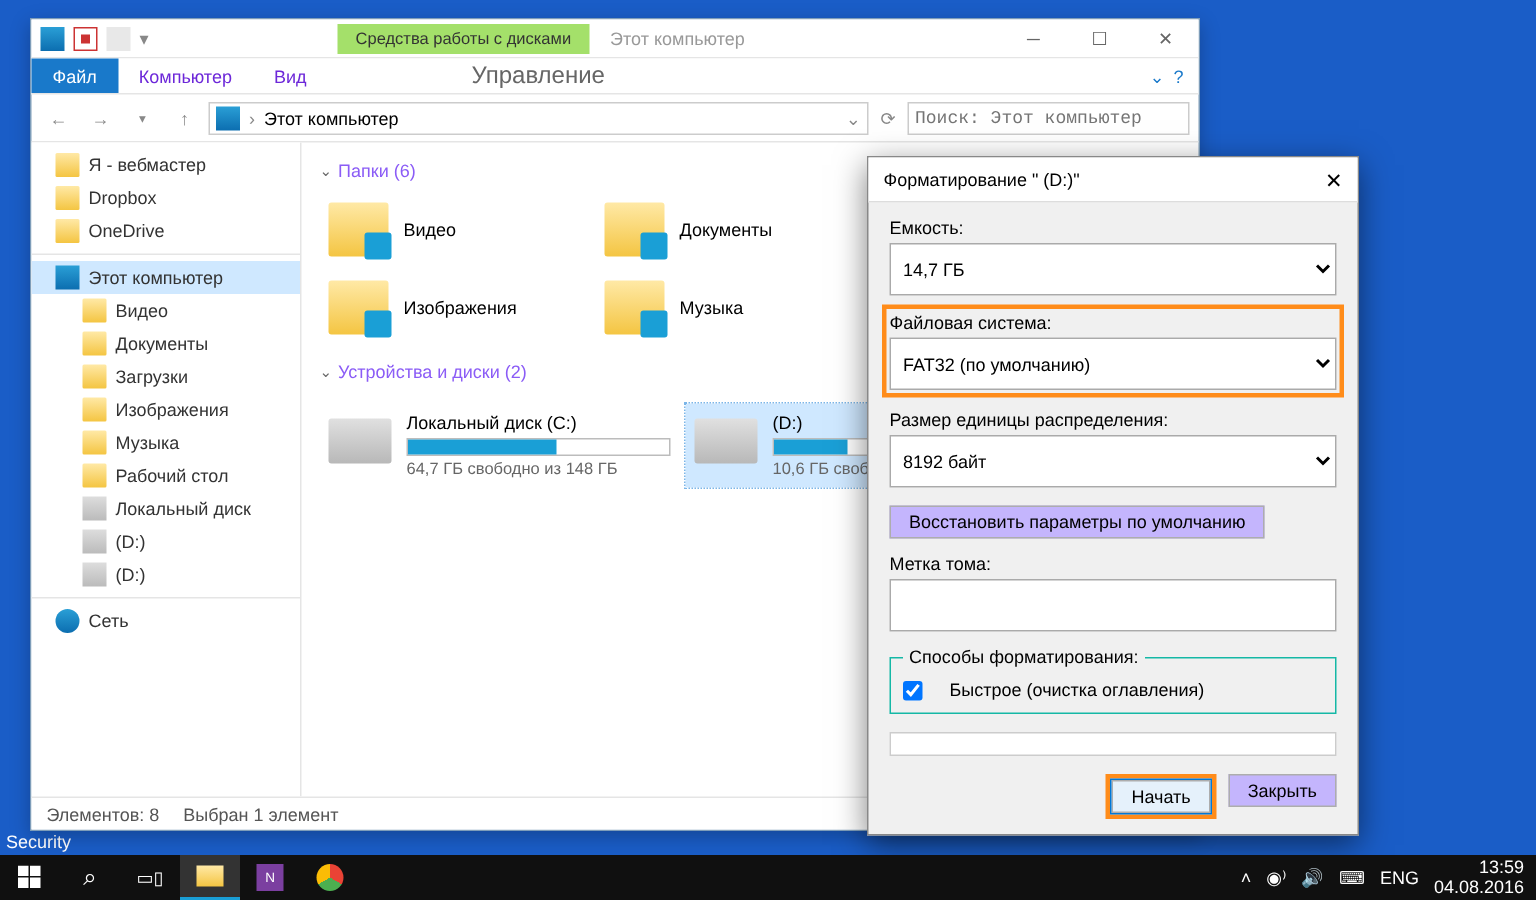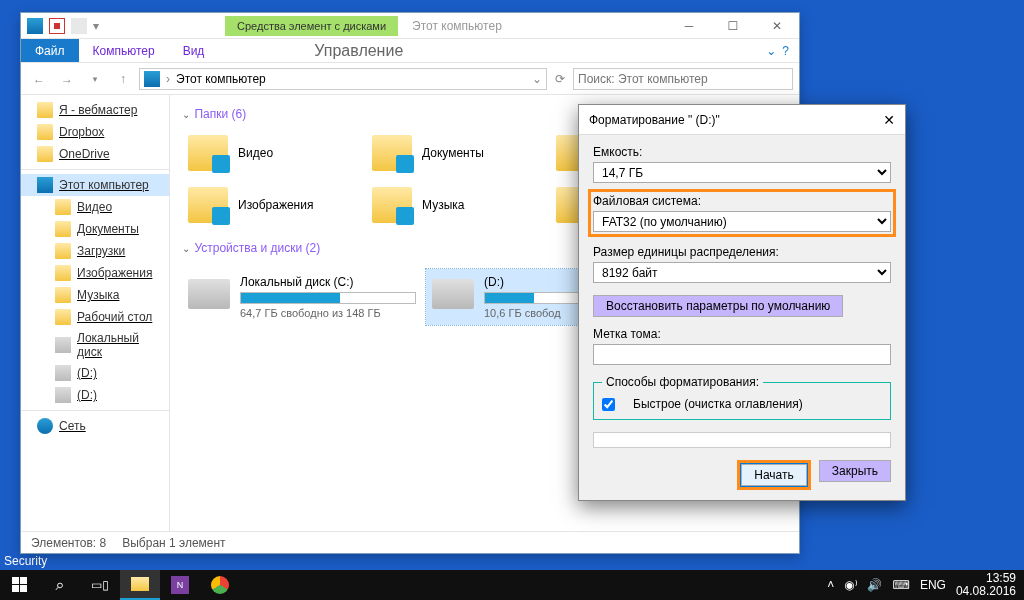--- a/index.html
+++ b/index.html
@@ -19,24 +19,24 @@
 .ribbon { height: 24px; background: #fff; border-bottom: 1px solid #e5e5e5; display: flex; align-items: center; }
 .ribbon .file-tab { background: #1979ca; color: #fff; padding: 4px 14px; height: 100%; display: flex; align-items: center; }
 .ribbon .tab { padding: 0 14px; color: #6d28d9; height: 100%; display: flex; align-items: center; }
 .ribbon .ctx-label { margin-left: 82px; color: #666; font-size: 16px; }
 .ribbon .help { margin-left: auto; padding-right: 10px; color: #1979ca; display: flex; gap: 6px; }
 
 .addrbar { height: 32px; border-bottom: 1px solid #e5e5e5; display: flex; align-items: center; padding: 0 6px; gap: 4px; }
 .nav-arrow { width: 24px; height: 24px; text-align: center; line-height: 24px; color: #888; }
 .address { flex: 1; border: 1px solid #ccc; height: 22px; display: flex; align-items: center; padding: 0 4px; gap: 6px; }
 .address .this-pc-ico { width:16px; height:16px; background: linear-gradient(#2a9fd6,#0c6eb0); }
-.search { width: 220px; border: 1px solid #ccc; height: 22px; padding: 0 4px; color: #c2410c; }
+.search { width: 188px; border: 1px solid #ccc; height: 22px; padding: 0 4px; color: #c2410c; font-family: Liberation Mono, monospace; }
 
 .body { flex: 1; display: flex; }
-.nav-pane { width: 149px; border-right: 1px solid #e5e5e5; background: #fff; overflow-y: auto; padding-top: 4px; text-decoration: underline; }
+.nav-pane { width: 180px; border-right: 1px solid #e5e5e5; background: #fff; overflow-y: auto; padding-top: 4px; }
 .nav-item { display: flex; align-items: center; gap: 6px; padding: 3px 6px 3px 16px; color: #333; }
 .nav-item.sel { background: #cfe8ff; }
 .nav-item.child { padding-left: 34px; }
 .nav-item .ni { width: 16px; height: 16px; flex-shrink: 0; }
 .folder-ico { background: linear-gradient(#ffe9a6,#f4c542); border-radius: 1px; }
 .pc-ico { background: linear-gradient(#2a9fd6,#0c6eb0); }
 .net-ico { background: linear-gradient(#2a9fd6,#0c6eb0); border-radius: 50%; }
 .drive-ico { background: linear-gradient(#ddd,#bbb); }
 .sep { height: 1px; background: #e5e5e5; margin: 4px 0; }
 
@@ -58,21 +58,21 @@
 
 .statusbar { height: 22px; border-top: 1px solid #e5e5e5; background: #fff; display: flex; align-items: center; padding: 0 10px; gap: 16px; color: #555; font-size: 11px; }
 
 
 .dialog { position: absolute; left: 578px; top: 104px; width: 328px; background: #f0f0f0; border: 1px solid #888; box-shadow: 0 6px 20px rgba(0,0,0,.5); }
 .dialog .dlg-title { height: 30px; background: #fff; border-bottom: 1px solid #ddd; display: flex; align-items: center; padding: 0 10px; font-size: 12px; }
 .dialog .dlg-title .x { margin-left: auto; font-size: 14px; }
 .dlg-body { padding: 10px 14px; }
 .field { margin-bottom: 6px; }
 .field label { display: block; margin-bottom: 3px; }
-.field select, .field input[type=text] { width: 100%; height: 21px; border: 1px solid #aaa; background: #fff; padding: 0 4px; font-size: 12px; }
+.field select, .field input[type=text] { width: 100%; height: 35px; border: 1px solid #aaa; background: #fff; padding: 0 4px; font-size: 12px; }
 .highlight { border: 3px solid #ff8c1a; padding: 2px; margin: 4px -5px 8px; }
 .dlg-btn { height: 22px; padding: 0 12px; background: #c4b5fd; border: 1px solid #adadad; font-size: 12px; }
 .fieldset { border: 1px solid #14b8a6; padding: 8px; margin-top: 10px; }
 .fieldset legend { padding: 0 4px; font-size: 12px; }
 .check { display: flex; align-items: center; gap: 18px; }
 .progress { height: 16px; border: 1px solid #ccc; background: #fff; margin-top: 12px; }
 .dlg-buttons { display: flex; justify-content: flex-end; gap: 8px; margin-top: 12px; }
 .dlg-buttons .primary-wrap { border: 3px solid #ff8c1a; padding: 1px; }
 .dlg-buttons .primary { outline: 1px solid #0078d7; background: #e5f1fb; }
 
@@ -94,21 +94,21 @@
   <div class="titlebar">
     <div class="qat">
       <div class="qicon pc-ico"></div>
       <div class="qicon" style="background:#fff;border:1px solid #c33;position:relative">
           <div style="width:6px;height:6px;background:#c33;position:absolute;top:4px;left:4px"></div>
         </div>
       <div class="qicon" style="background:#e8e8e8"></div>
       <span style="color:#888">▾</span>
     </div>
     <div class="title-tabs">
-      <div class="ctx-tab">Средства элемент с дисками</div>
+      <div class="ctx-tab">Средства работы с дисками</div>
     </div>
     <div class="title-text">Этот компьютер</div>
     <div class="winctrl">
       <div>─</div>
       <div>☐</div>
       <div>✕</div>
     </div>
   </div>
 
   <div class="ribbon">

